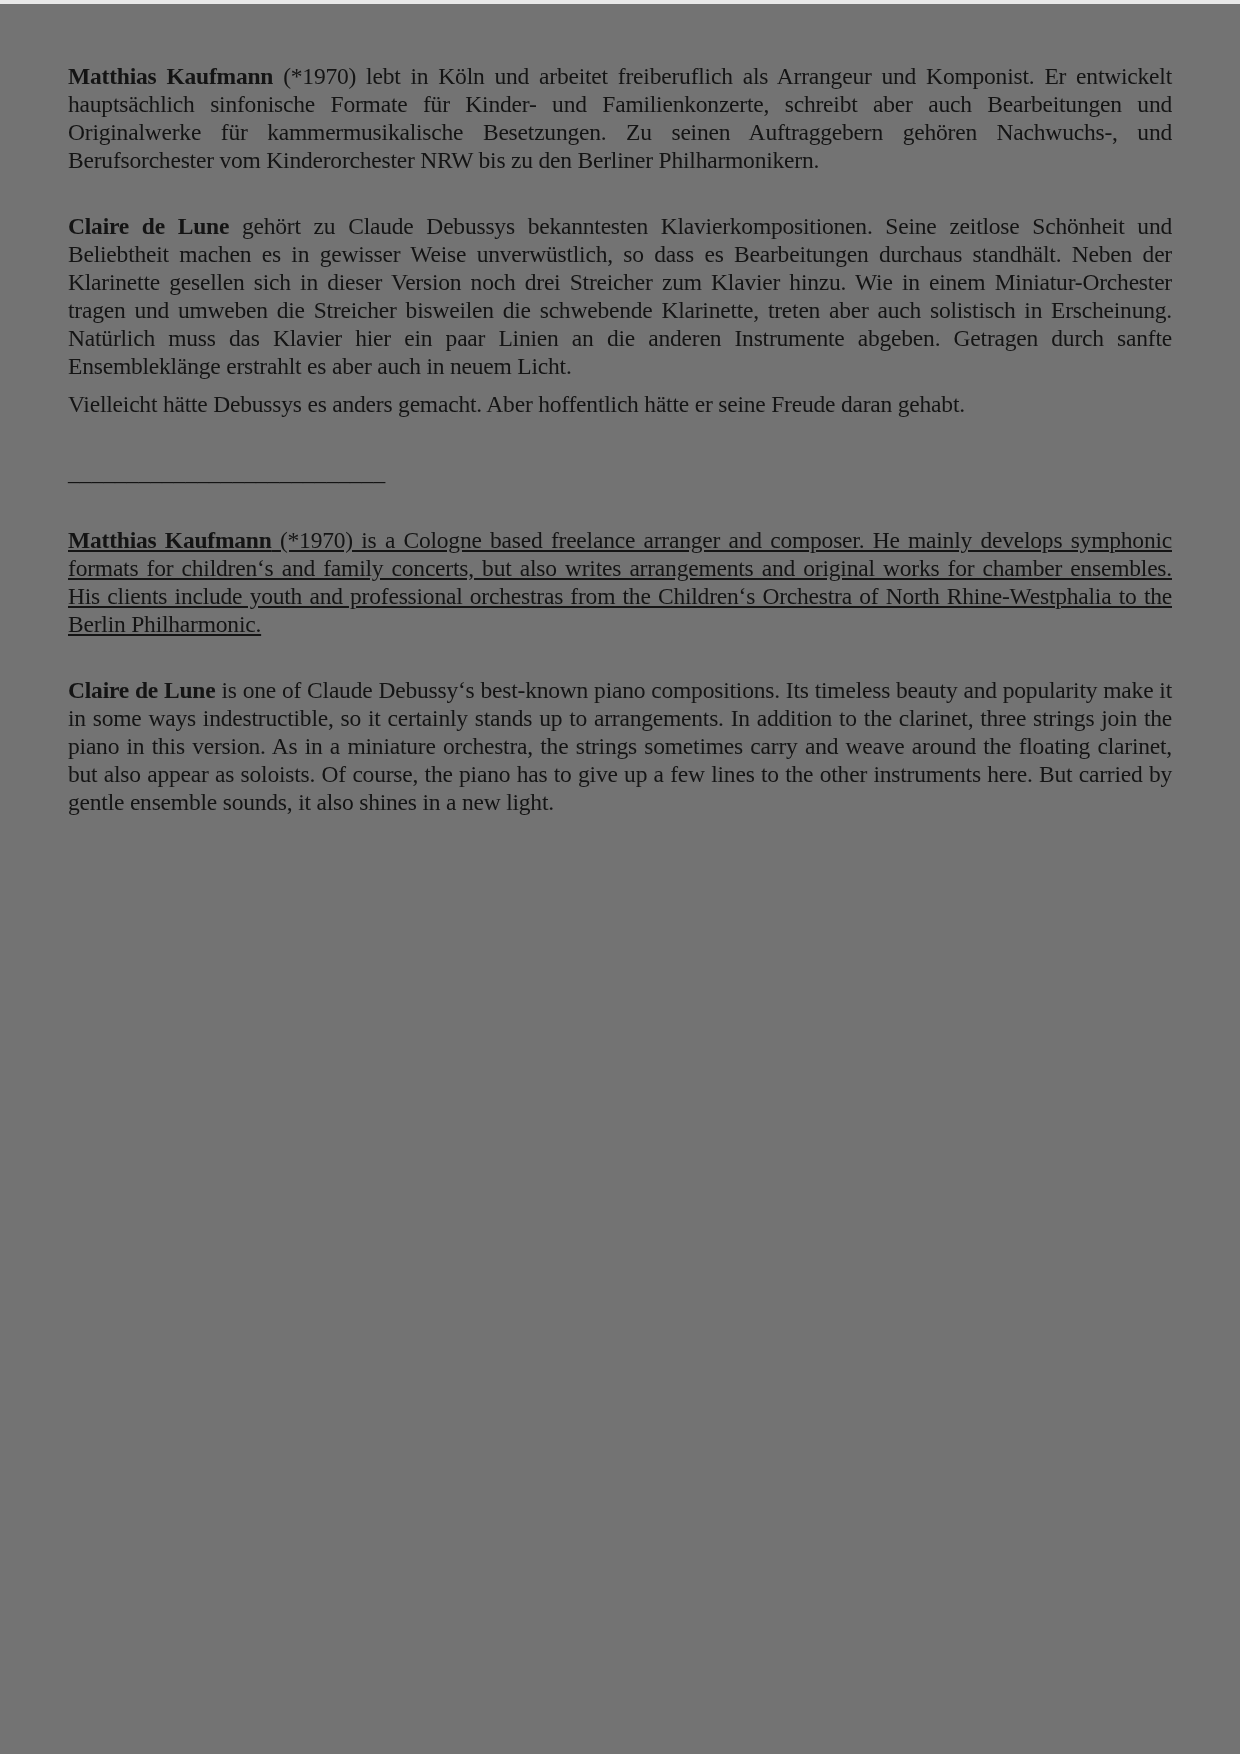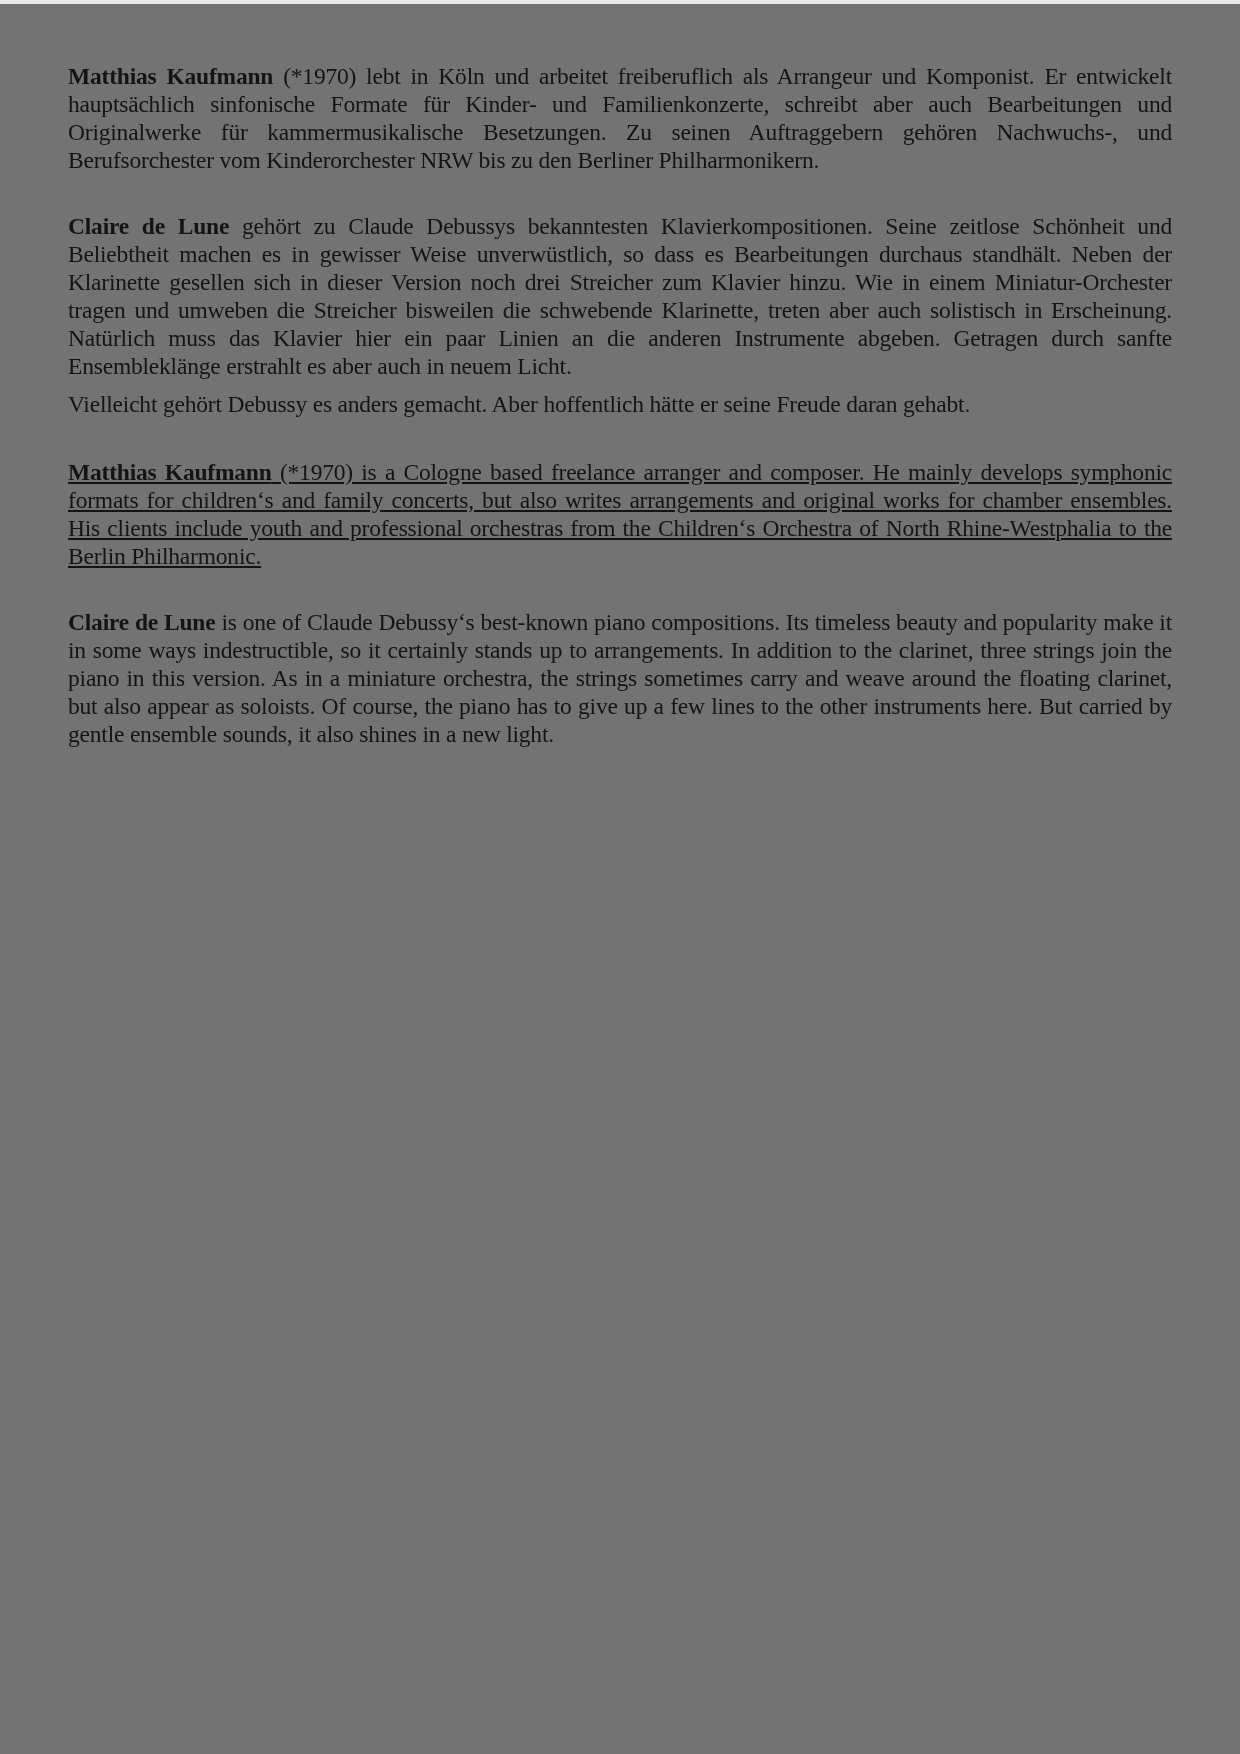--- a/index.html
+++ b/index.html
@@ -41,22 +41,23 @@
 </head>
 <body>
 
 <div class="page">
   <div class="content">
 
     <p class="para"><span class="lead">Matthias Kaufmann</span><span> (*1970) lebt in Köln und arbeitet freiberuflich als Arrangeur und Komponist. Er entwickelt hauptsächlich sinfonische Formate für Kinder- und Familienkonzerte, schreibt aber auch Bearbeitungen und Originalwerke für kammermusikalische Besetzungen. Zu seinen Auftraggebern gehören Nachwuchs-, und Berufsorchester vom Kinderorchester NRW bis zu den Berliner Philharmonikern.</span></p>
 
     <p class="para gap-large"><span class="lead">Claire de Lune</span><span> gehört zu Claude Debussys bekanntesten Klavierkompositionen. Seine zeitlose Schönheit und Beliebtheit machen es in gewisser Weise unverwüstlich, so dass es Bearbeitungen durchaus standhält. Neben der Klarinette gesellen sich in dieser Version noch drei Streicher zum Klavier hinzu. Wie in einem Miniatur-Orchester tragen und umweben die Streicher bisweilen die schwebende Klarinette, treten aber auch solistisch in Erscheinung. Natürlich muss das Klavier hier ein paar Linien an die anderen Instrumente abgeben. Getragen durch sanfte Ensembleklänge erstrahlt es aber auch in neuem Licht.</span></p>
 
-    <p class="para gap-small"><span>Vielleicht gehört Debussy es anders gemacht. Aber hoffentlich hätte er seine Freude daran gehabt.</span></p>
+    <p class="para gap-small"><span>Vielleicht hätte Debussys es anders gemacht. Aber hoffentlich hätte er seine Freude daran gehabt.</span></p>
 
+    <div class="divider">___________________________</div>
 
     <p class="para after-divider"><span class="lead">Matthias Kaufmann</span><span> (*1970) is a Cologne based freelance arranger and composer. He mainly develops symphonic formats for children‘s and family concerts, but also writes arrangements and original works for chamber ensembles. His clients include youth and professional orchestras from the Children‘s Orchestra of North Rhine-Westphalia to the Berlin Philharmonic.</span></p>
 
     <p class="para gap-large"><span class="lead">Claire de Lune</span><span> is one of Claude Debussy‘s best-known piano compositions. Its timeless beauty and popularity make it in some ways indestructible, so it certainly stands up to arrangements. In addition to the clarinet, three strings join the piano in this version. As in a miniature orchestra, the strings sometimes carry and weave around the floating clarinet, but also appear as soloists. Of course, the piano has to give up a few lines to the other instruments here. But carried by gentle ensemble sounds, it also shines in a new light.</span></p>
 
 
   </div>
 </div>
 
 </body></html>

